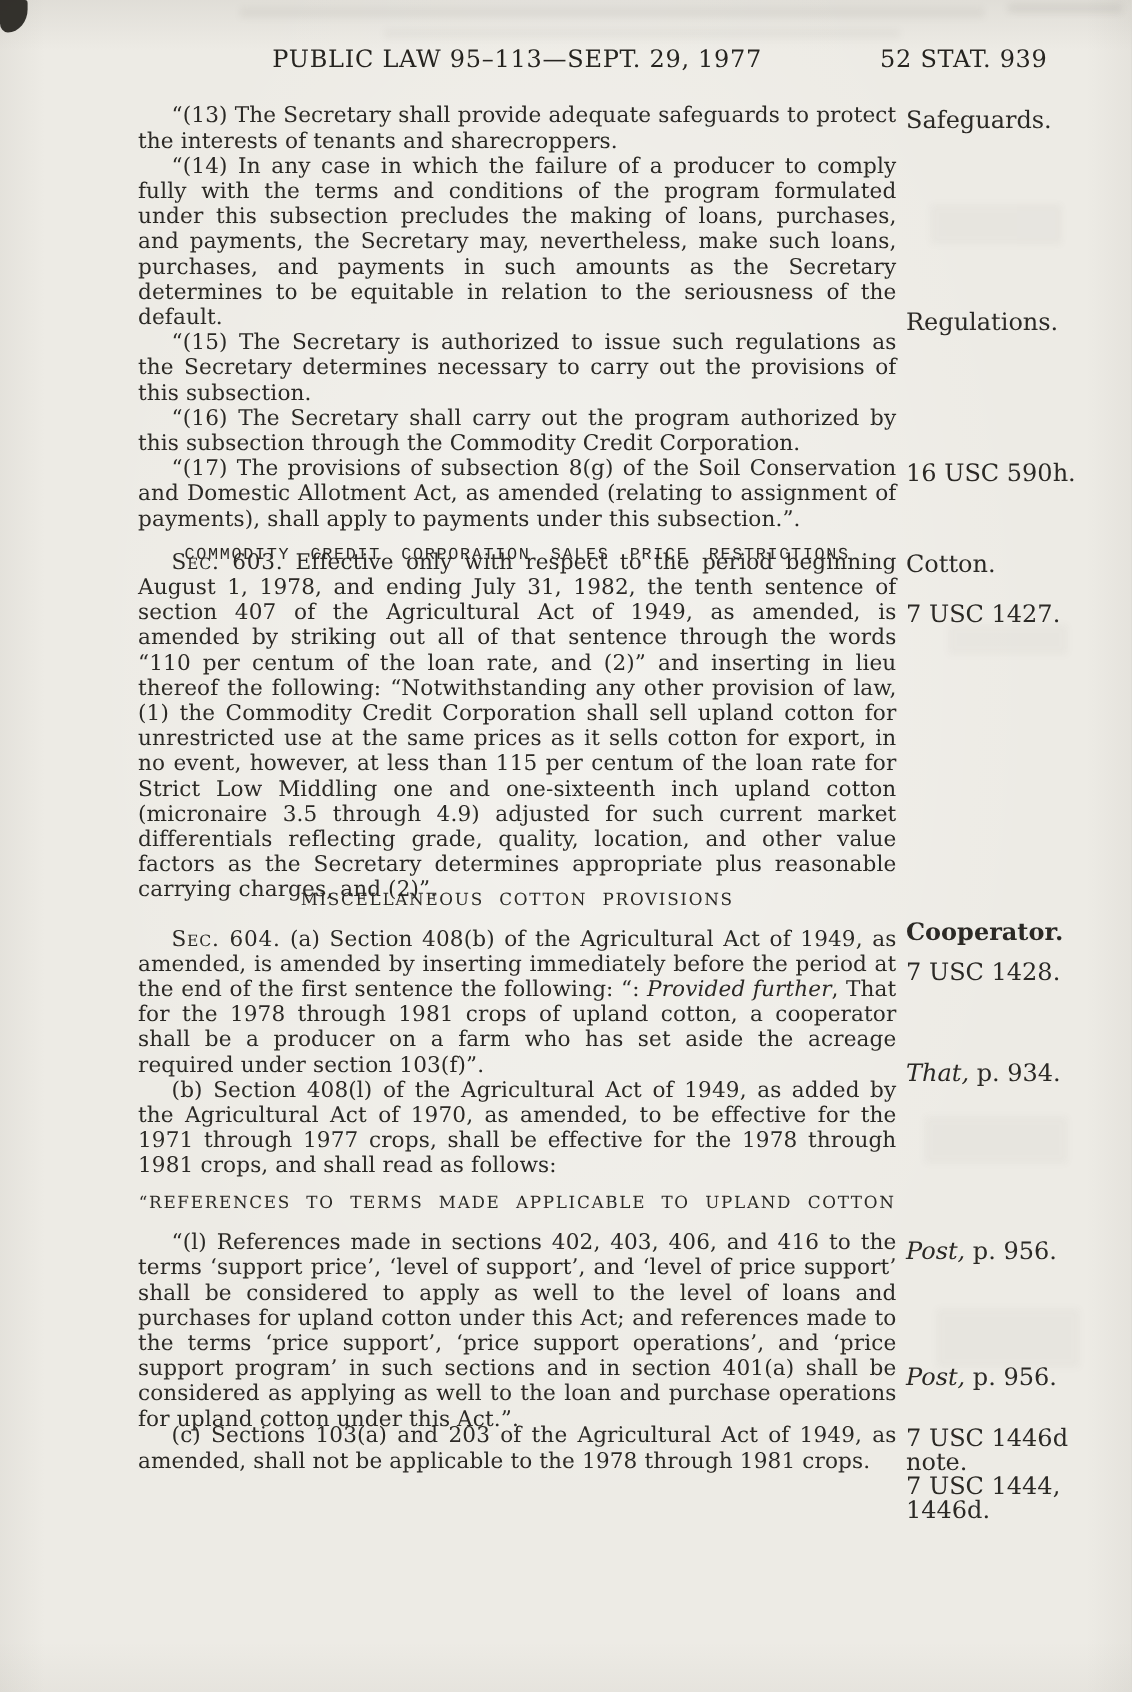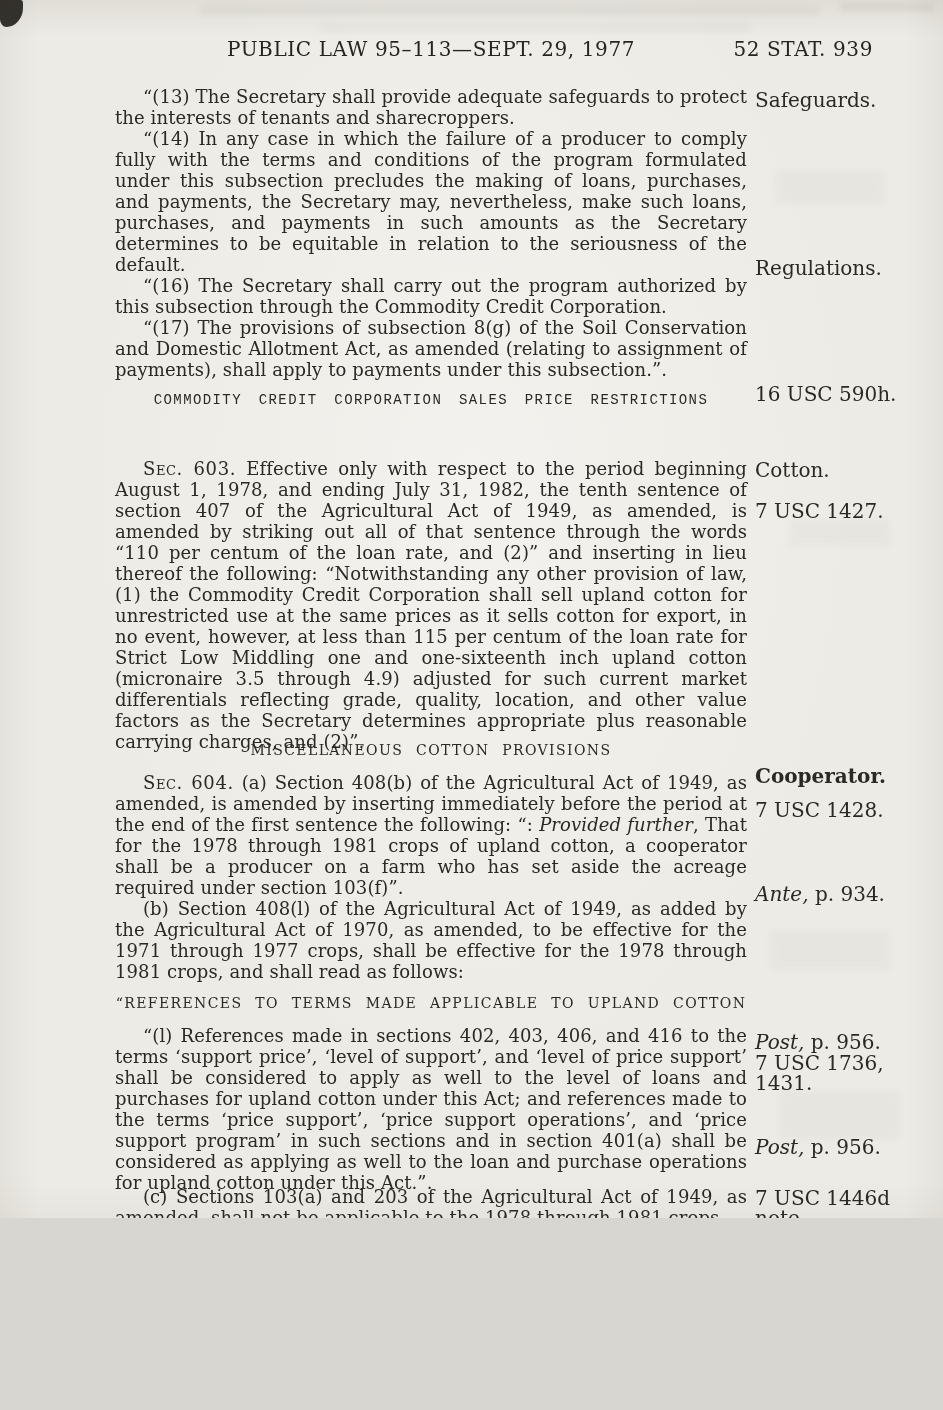--- a/index.html
+++ b/index.html
@@ -1,17 +1,17 @@
 <!DOCTYPE html>
 <html><head>
 <meta charset="utf-8">
 <style>
   html,body { margin:0; padding:0; background:#d8d6d0; }
   .page {
-    position:relative; width:943px; height:1218px;
+    position:relative; width:943px; height:1410px;
     background:#edebe5;
     background-image:
       radial-gradient(ellipse at 50% 40%, rgba(255,255,255,0.35) 0%, rgba(255,255,255,0) 60%),
       linear-gradient(90deg, rgba(120,115,105,0.08) 0%, rgba(0,0,0,0) 4%, rgba(0,0,0,0) 96%, rgba(120,115,105,0.07) 100%),
       linear-gradient(180deg, rgba(110,105,95,0.10) 0%, rgba(0,0,0,0) 3%, rgba(0,0,0,0) 97%, rgba(120,115,105,0.06) 100%);
     font-family:"DejaVu Serif", serif;
     color:#2b2925;
     overflow:hidden;
   }
   .page-header-title {
@@ -68,20 +68,21 @@
   <div class="ghost" style="top:520px;left:790px;width:100px;height:26px;opacity:0.04;"></div>
   <div class="ghost" style="top:930px;left:770px;width:120px;height:40px;opacity:0.04;"></div>
   <div class="ghost" style="top:1090px;left:780px;width:120px;height:50px;opacity:0.04;"></div>
 
   <div class="page-header-title">PUBLIC LAW 95–113—SEPT. 29, 1977</div>
   <div class="page-header-stat">52 STAT. 939</div>
 
   <div class="col group-a">
     <p class="para">“(13) The Secretary shall provide adequate safeguards to protect the interests of tenants and sharecroppers.</p>
     <p class="para">“(14) In any case in which the failure of a producer to comply fully with the terms and conditions of the program formulated under this subsection precludes the making of loans, purchases, and payments, the Secretary may, nevertheless, make such loans, purchases, and payments in such amounts as the Secretary determines to be equitable in relation to the seriousness of the default.</p>
+    <p class="para">“(15) The Secretary is authorized to issue such regulations as the Secretary determines necessary to carry out the provisions of this subsection.</p>
     <p class="para">“(16) The Secretary shall carry out the program authorized by this subsection through the Commodity Credit Corporation.</p>
     <p class="para">“(17) The provisions of subsection 8(g) of the Soil Conservation and Domestic Allotment Act, as amended (relating to assignment of payments), shall apply to payments under this subsection.”.</p>
     <h2 class="section-heading">COMMODITY CREDIT CORPORATION SALES PRICE RESTRICTIONS</h2>
   </div>
 
   <div class="col group-b">
     <p class="para"><span class="smallcaps">Sec. 603.</span><span> Effective only with respect to the period beginning August 1, 1978, and ending July 31, 1982, the tenth sentence of section 407 of the Agricultural Act of 1949, as amended, is amended by striking out all of that sentence through the words “110 per centum of the loan rate, and (2)” and inserting in lieu thereof the following: “Notwithstanding any other provision of law, (1) the Commodity Credit Corporation shall sell upland cotton for unrestricted use at the same prices as it sells cotton for export, in no event, however, at less than 115 per centum of the loan rate for Strict Low Middling one and one-sixteenth inch upland cotton (micronaire 3.5 through 4.9) adjusted for such current market differentials reflecting grade, quality, location, and other value factors as the Secretary determines appropriate plus reasonable carrying charges, and (2)”.</span></p>
   </div>
 
   <div class="col group-c">
@@ -99,23 +100,21 @@
     <p class="para">(c) Sections 103(a) and 203 of the Agricultural Act of 1949, as amended, shall not be applicable to the 1978 through 1981 crops.</p>
   </div>
 
   <div class="note" style="top:90px;">Safeguards.</div>
   <div class="note" style="top:258px;">Regulations.</div>
   <div class="note" style="top:384px;">16 USC 590h.</div>
   <div class="note" style="top:460px;">Cotton.</div>
   <div class="note" style="top:501px;">7 USC 1427.</div>
   <div class="note" style="top:766px;font-weight:bold;">Cooperator.</div>
   <div class="note" style="top:800px;">7 USC 1428.</div>
-  <div class="note" style="top:884px;"><span class="italic">Ante,</span><span> p. 934.</span></div>
+  <div class="note" style="top:884px;"><span class="italic">That,</span><span> p. 934.</span></div>
   <div class="note" style="top:1032px;"><span class="italic">Post,</span><span> p. 956.</span></div>
-  <div class="note" style="top:1053px;">7 USC 1736,
-1431.</div>
   <div class="note" style="top:1137px;"><span class="italic">Post,</span><span> p. 956.</span></div>
   <div class="note" style="top:1188px;">7 USC 1446d
 note.
 7 USC 1444,
 1446d.</div>
 
 </div>
 
 </body></html>

